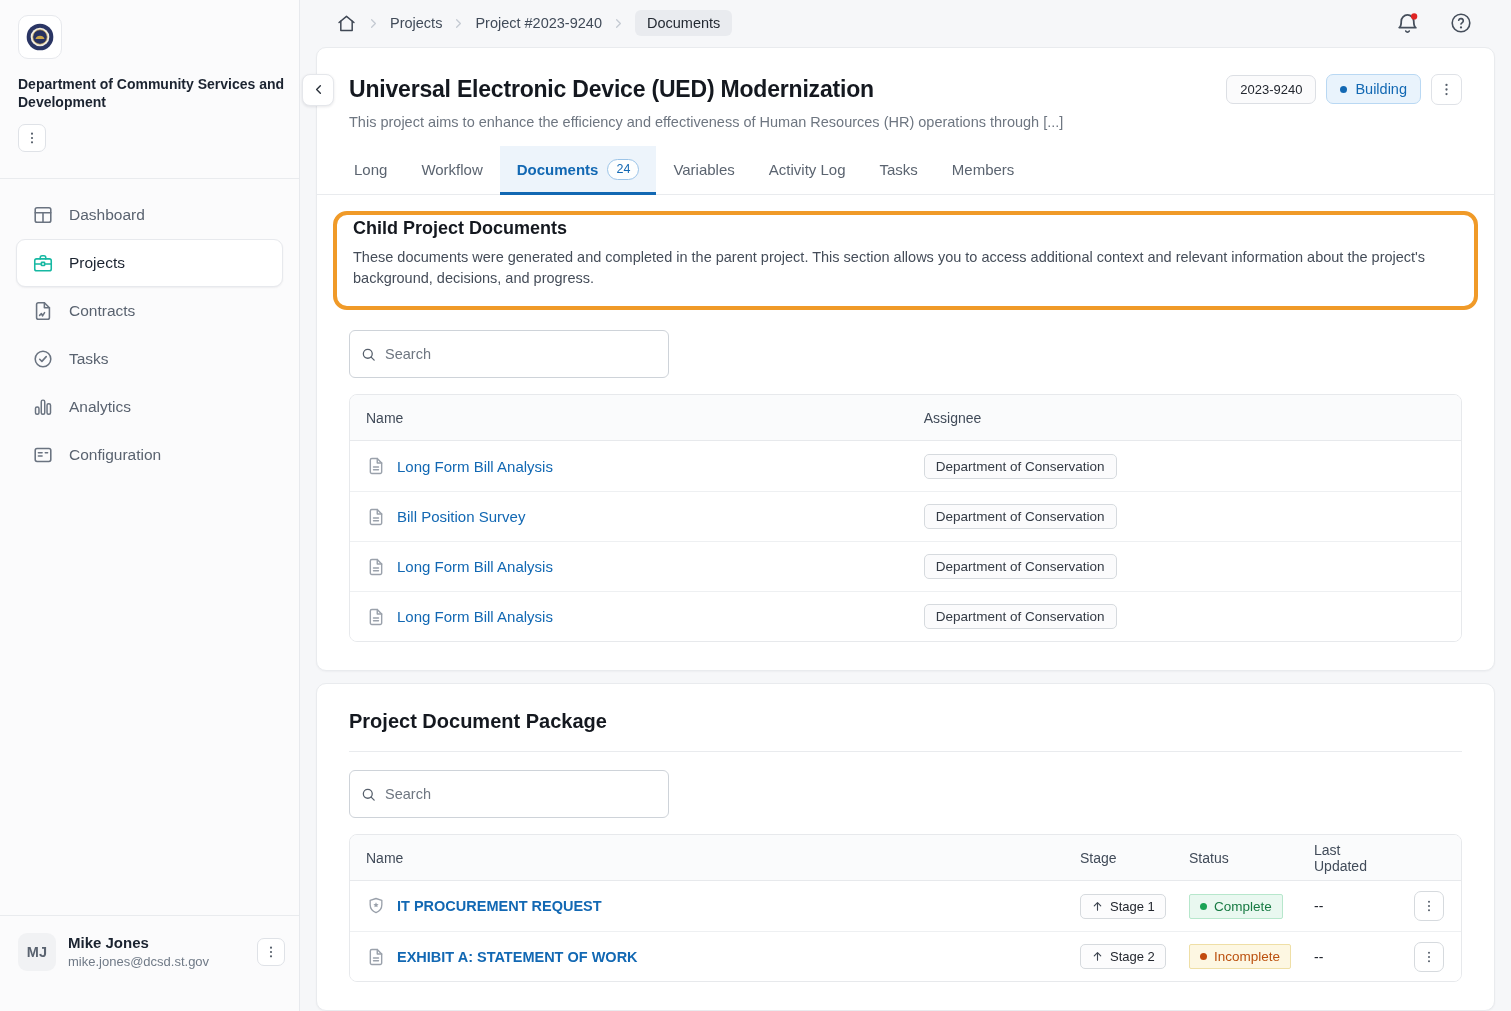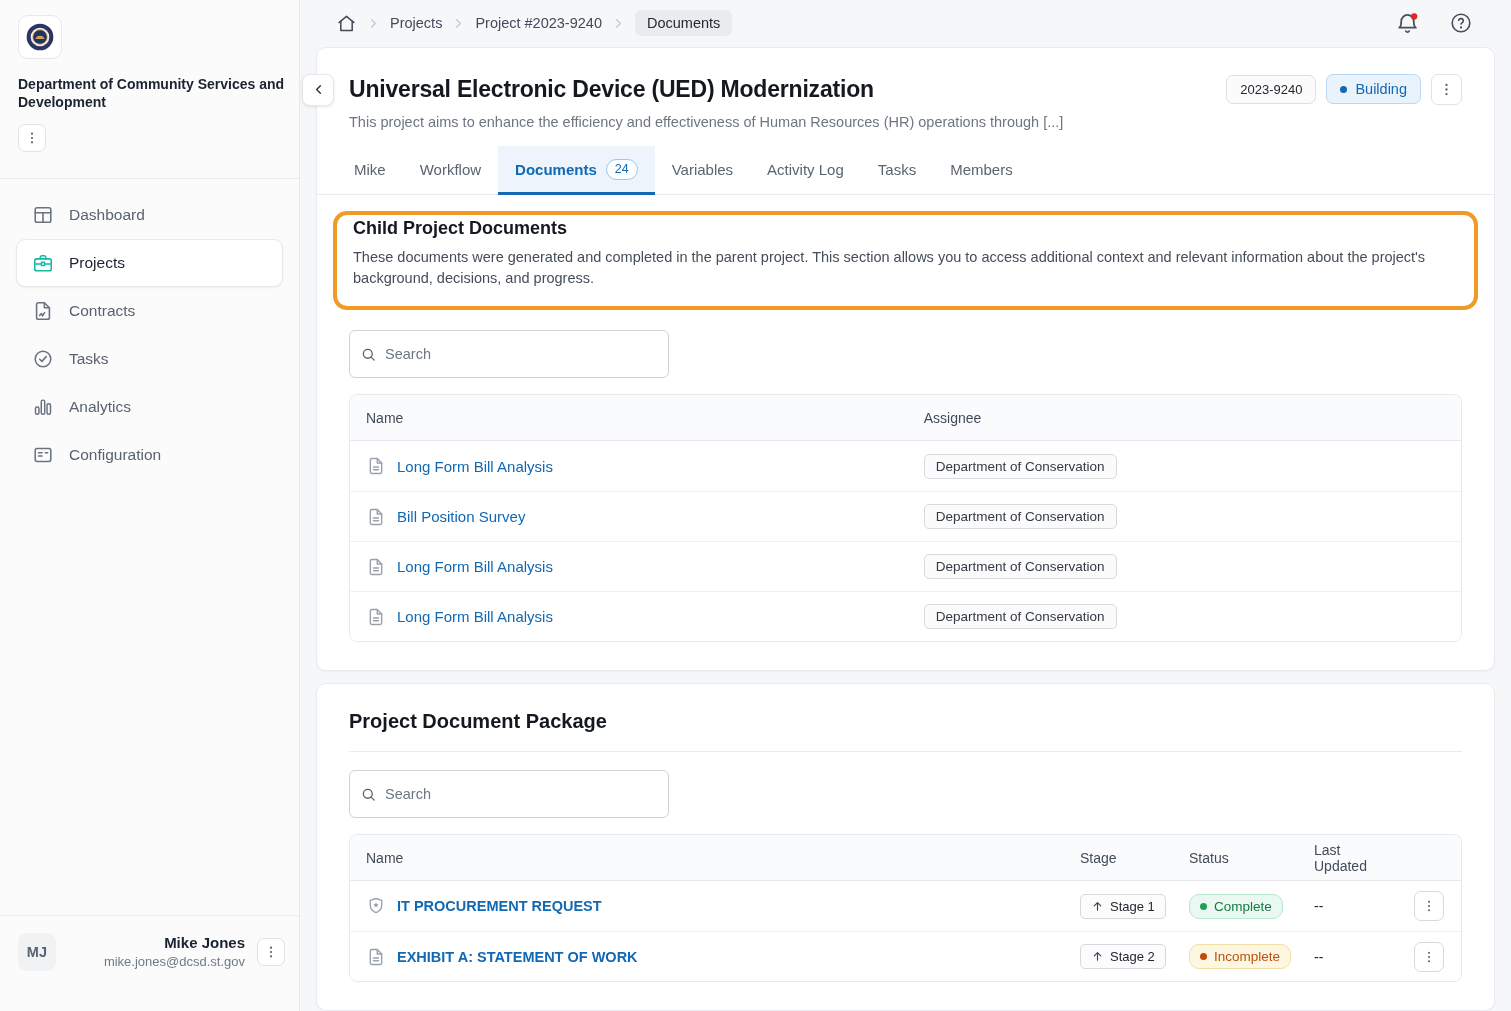--- a/index.html
+++ b/index.html
@@ -18,21 +18,21 @@
   .org-name { flex:1; font-size:14px; font-weight:700; line-height:1.32; color:#1b2330; padding-top:4px; }
   .icon-btn { width:28px; height:28px; border:1px solid #dfe2e7; border-radius:7px; background:#fff; color:#555e6a; display:flex; align-items:center; justify-content:center; cursor:pointer; flex:0 0 auto; }
   .sidebar-divider { border:none; border-top:1px solid #e9ebee; margin:12px 0 0; }
   .nav { padding:12px 16px; display:flex; flex-direction:column; }
   .nav-item { display:flex; align-items:center; gap:15px; height:48px; padding:0 15px; border-radius:9px; color:#5a6370; font-size:15.5px; cursor:pointer; border:1px solid transparent; }
   .nav-item.active { background:#fff; border-color:#e7e9ed; box-shadow:0 1px 2px rgba(16,24,40,.06); color:#1b2330; font-weight:400; }
   .nav-icon { width:22px; height:22px; color:#6a7380; }
   .nav-item.active .nav-icon { color:#16b8a2; }
   .sidebar-footer { margin-top:auto; border-top:1px solid #e9ebee; padding:17px 14px 40px 18px; display:flex; align-items:center; gap:12px; }
   .avatar { width:38px; height:38px; border-radius:9px; background:#f1f2f4; color:#5a6370; font-size:14.5px; font-weight:600; display:flex; align-items:center; justify-content:center; letter-spacing:.3px; }
-  .user-meta { flex:1; line-height:1.25;text-align:right; }
+  .user-meta { flex:1; line-height:1.25; }
   .user-name { font-size:15px; font-weight:700; color:#1b2330; }
   .user-email { font-size:13px; color:#707a87; margin-top:2px; }
 
   
   .main { flex:1; display:flex; flex-direction:column; min-width:0; }
   .topbar { height:70px; display:flex; align-items:center; padding:0 38px 0 36px; }
   .breadcrumb { display:flex; align-items:center; gap:9px; font-size:14.5px; color:#414b59; }
   .crumb-link { cursor:pointer; color:#414b59; text-decoration:none; }
   .crumb-sep { color:#c4cad2; }
   .crumb-current { background:#e9ebef; border-radius:6px; padding:5px 12px; color:#242a33; }
@@ -74,21 +74,21 @@
   .t-row + .t-row { border-top:1px solid #eef0f2; }
   .cell { padding:0 16px; display:flex; align-items:center; gap:11px; min-width:0; }
   .grid-child { grid-template-columns:50.2% 1fr; }
   .grid-pkg { grid-template-columns:1fr 109px 125px 98px 65px; }
   .cell-icon { color:#9aa1ab; flex:0 0 auto; }
   .doc-link { color:#1268b3; font-size:15px; font-weight:500; text-decoration:none; white-space:nowrap; cursor:pointer; }
   .grid-pkg .doc-link { font-size:14.5px; font-weight:700; }
   .chip { padding:4px 11px; border:1px solid #d6dade; background:#fbfbfc; border-radius:5px; font-size:13.5px; color:#333a44; white-space:nowrap; }
   .stage-chip { display:inline-flex; align-items:center; gap:6px; padding:4px 10px; border:1px solid #d6dade; background:#fcfcfd; border-radius:5px; font-size:13px; color:#23272f; white-space:nowrap; }
   .stage-chip svg { color:#3c444f; }
-  .status-pill { display:inline-flex; align-items:center; gap:7px; padding:4px 10px; border-radius:10px; font-size:13.5px; white-space:nowrap; }
+  .status-pill { display:inline-flex; align-items:center; gap:7px; padding:4px 10px; border-radius:2px; font-size:13.5px; white-space:nowrap; }
   .status-pill .s-dot { width:7px; height:7px; border-radius:50%; }
   .status-pill.complete { background:#e9f8f0; border:1px solid #b7e7cc; color:#177a43; }
   .status-pill.complete .s-dot { background:#1ba355; }
   .status-pill.incomplete { background:#fdf7e2; border:1px solid #efdfa6; color:#bb500e; }
   .status-pill.incomplete .s-dot { background:#c24a0c; }
   .muted-val { font-size:14px; color:#23272f; }
   .row-kebab { width:30px; height:30px; border:1px solid #d6dade; border-radius:7px; background:#fff; color:#555e6a; display:flex; align-items:center; justify-content:center; cursor:pointer; }
   .actions-cell { justify-content:center; }
 
   
@@ -256,21 +256,21 @@
                 <circle cx="12" cy="12" r="1.6"></circle>
                 <circle cx="12" cy="18.5" r="1.6"></circle>
               </svg>
           </button>
         </div>
         <p class="project-subtitle">This project aims to enhance the efficiency and effectiveness of Human Resources (HR) operations through [...]</p>
       </div>
 
       <div class="tabs">
         <div class="tab">
-            <span>Mike</span>
+            <span>Long</span>
           </div>
         <div class="tab">
             <span>Workflow</span>
           </div>
         <div class="tab active">
           <span>Documents</span>
           <span class="tab-count">24</span>
         </div>
         <div class="tab">
             <span>Variables</span>

